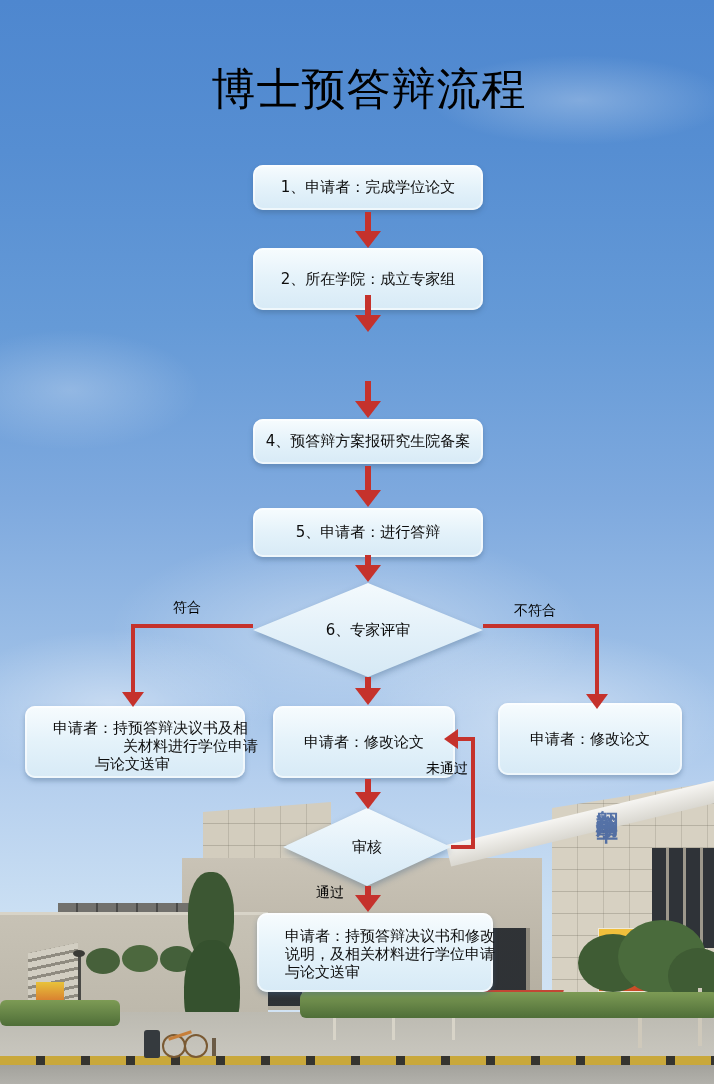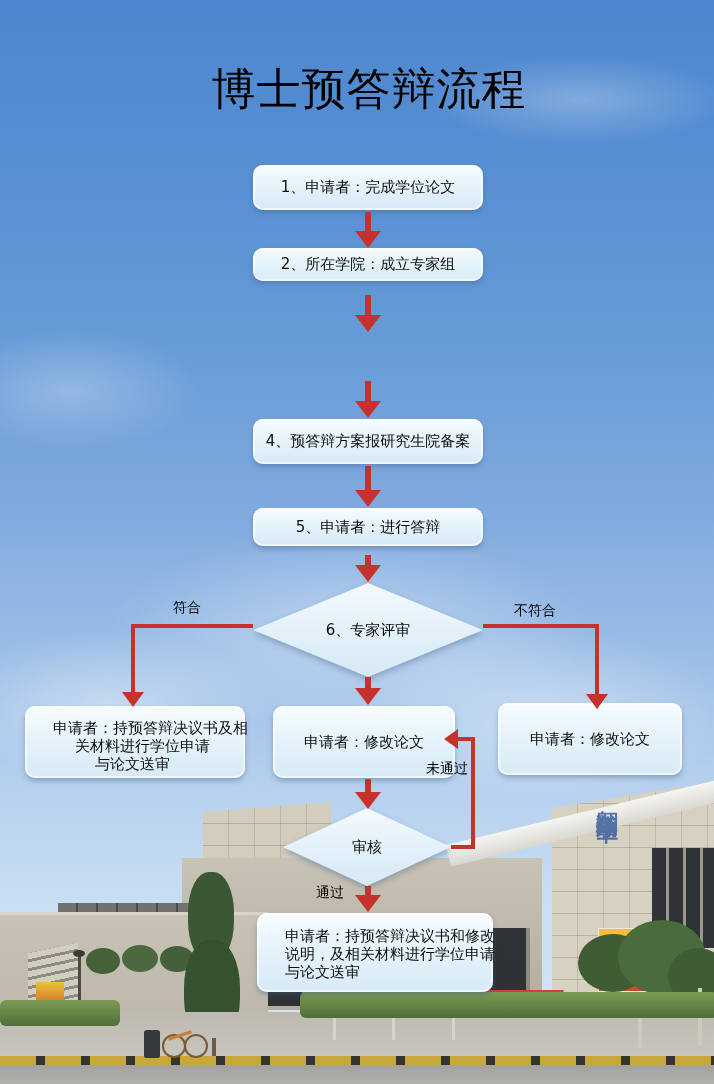--- a/index.html
+++ b/index.html
@@ -106,23 +106,23 @@
   <div class="abs" style="left:144px;top:1030px;width:16px;height:28px;border-radius:3px 3px 2px 2px;z-index:8;background:#353a3e;"></div>
   <div class="abs" style="left:162px;top:1034px;width:20px;height:20px;border-radius:50%;border:2px solid #7a5a33;z-index:8;"></div>
   <div class="abs" style="left:184px;top:1034px;width:20px;height:20px;border-radius:50%;border:2px solid #7a5a33;z-index:8;"></div>
   <div class="abs" style="left:168px;top:1034px;width:24px;height:3px;z-index:8;transform:rotate(-18deg);background:#c77f3a;"></div>
   <div class="abs" style="left:78px;top:956px;width:3px;height:52px;z-index:5;background:#4a4a46;"></div>
   <div class="abs" style="left:73px;top:950px;width:12px;height:7px;border-radius:50%;z-index:5;background:#3a3a36;"></div>
 
   <div class="title">博士预答辩流程</div>
 
   <div class="node" style="left:253px;top:165px;width:230px;height:45px;">1、申请者：完成学位论文</div>
-  <div class="node" style="left:253px;top:248px;width:230px;height:33px;">2、所在学院：成立专家组</div>
+  <div class="node" style="left:253px;top:248px;width:230px;height:62px;">2、所在学院：成立专家组</div>
   <div class="node" style="left:253px;top:419px;width:230px;height:45px;">4、预答辩方案报研究生院备案</div>
-  <div class="node" style="left:253px;top:508px;width:230px;height:38px;">5、申请者：进行答辩</div>
+  <div class="node" style="left:253px;top:508px;width:230px;height:49px;">5、申请者：进行答辩</div>
 
   <div class="arrow" style="left:355px;top:212px;height:36px;">
     <div class="stem" style="height:20px;"></div>
       <div class="head"></div>
     </div>
   <div class="arrow" style="left:355px;top:295px;height:37px;">
     <div class="stem" style="height:21px;"></div>
       <div class="head"></div>
     </div>
   <div class="arrow" style="left:355px;top:381px;height:37px;">
@@ -152,21 +152,21 @@
   <div class="vline" style="left:595px;top:624px;height:72px;"></div>
   <div class="head-down" style="left:586px;top:694px;"></div>
 
   <div class="arrow" style="left:355px;top:677px;height:28px;">
     <div class="stem" style="height:12px;"></div>
       <div class="head"></div>
     </div>
 
   <div class="node multiline" style="left:25px;top:706px;width:220px;height:72px;padding:13px 0 0 14px;box-sizing:border-box;">
     <div class="ln">申请者：持预答辩决议书及相</div>
-    <div class="ln" style="margin-left:36px;">关材料进行学位申请</div>
+    <div class="ln" style="margin-left:84px;">关材料进行学位申请</div>
     <div class="ln" style="margin-left:56px;">与论文送审</div>
   </div>
   <div class="node" style="left:273px;top:706px;width:182px;height:72px;">申请者：修改论文</div>
   <div class="node" style="left:498px;top:703px;width:184px;height:72px;">申请者：修改论文</div>
 
   <div class="arrow" style="left:355px;top:779px;height:30px;">
     <div class="stem" style="height:14px;"></div>
       <div class="head"></div>
     </div>
 

